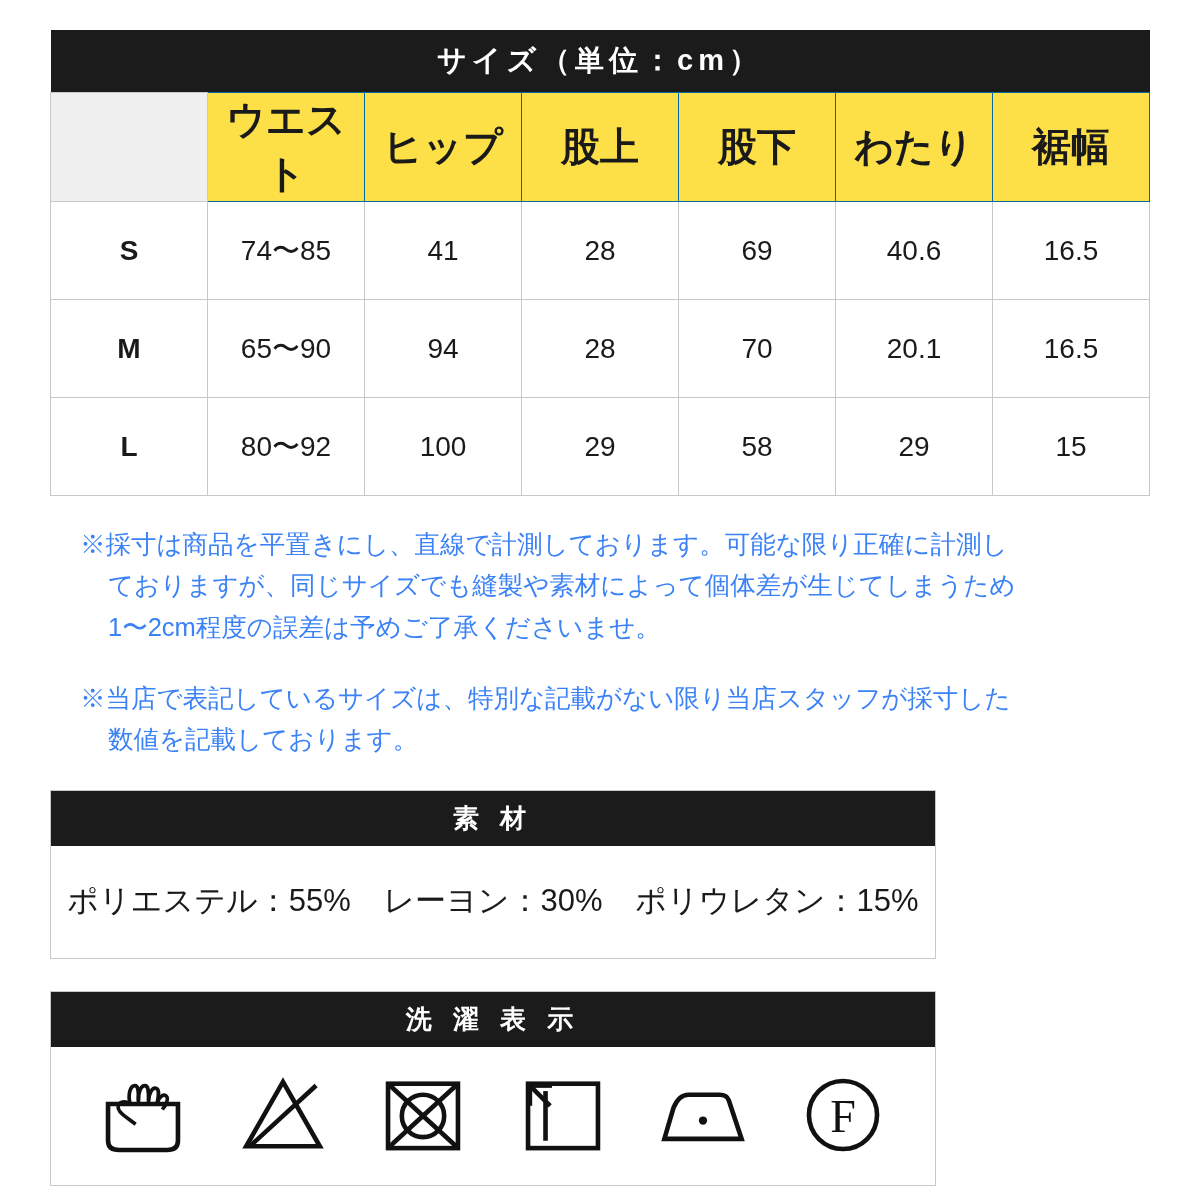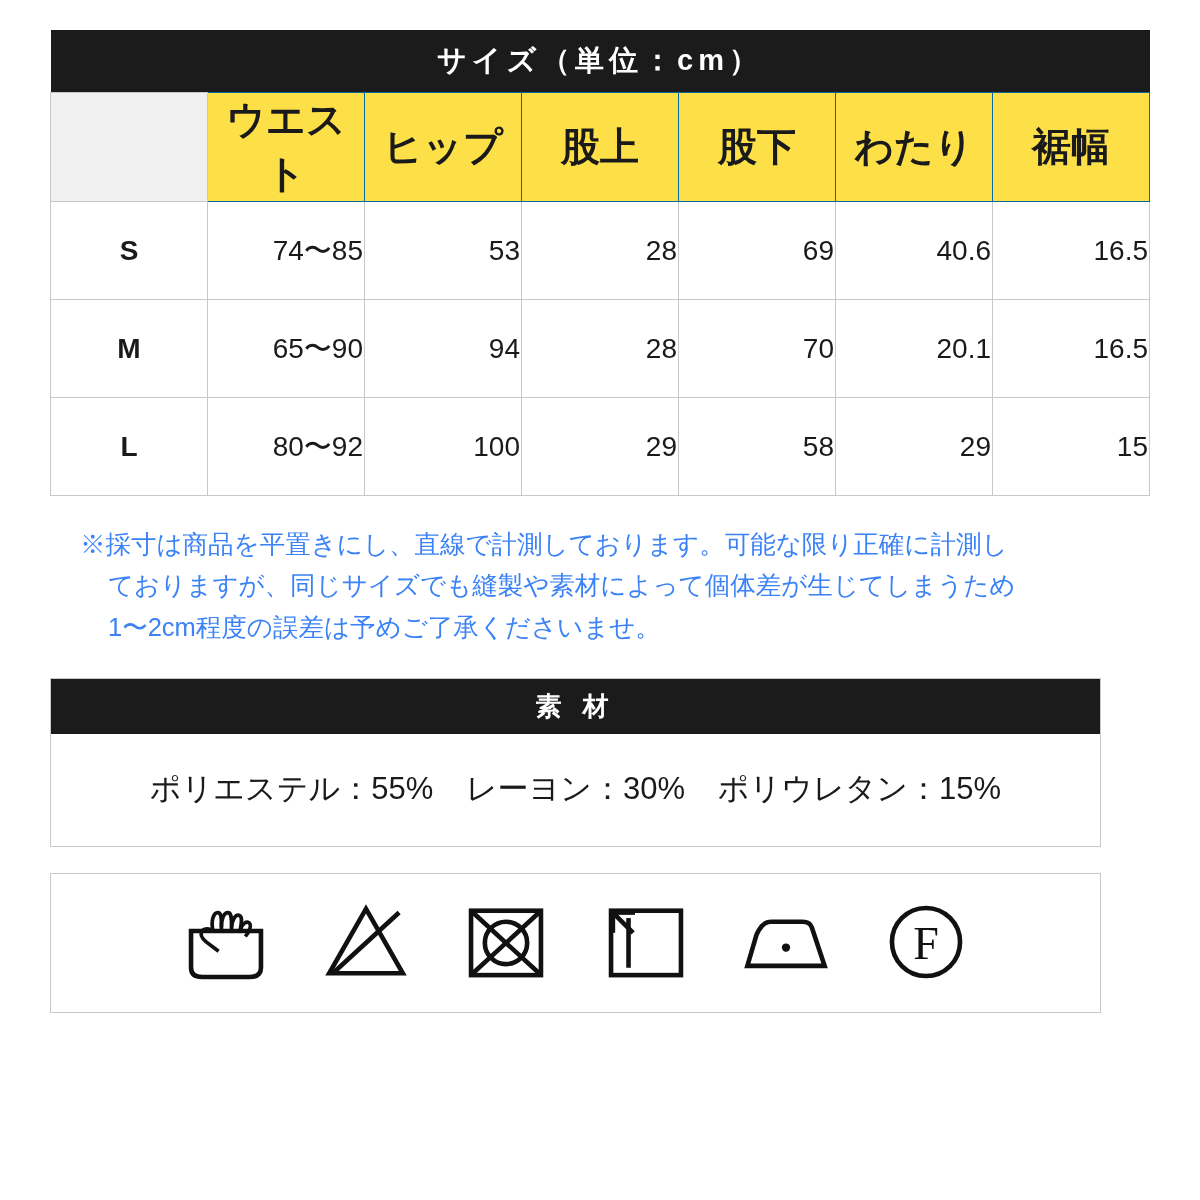--- a/index.html
+++ b/index.html
@@ -59,21 +59,21 @@
     background: #f0f0f0;
     font-size: 28px;
     font-weight: bold;
     text-align: center;
     border: 1px solid #c8c8c8;
     width: 84px;
     color: #1a1a1a;
   }
   .size-table td.val {
     font-size: 28px;
-    text-align: right;
+    text-align: center;
     border: 1px solid #c8c8c8;
     height: 95px;
     color: #1a1a1a;
     font-weight: normal;
   }
   .size-table tr.data-row td {
     background: #ffffff;
   }
 
   
@@ -93,23 +93,24 @@
     display: block;
     padding-left: 28px;
   }
   .note .first {
     padding-left: 0;
     display: block;
   }
 
   
   .panel {
-    width: 1051px;
+    width: 886px;
     border: 1px solid #c8c8c8;
     box-sizing: border-box;
+    margin-top: 6px;
   }
   .panel-head {
     background: #1b1b1b;
     color: #ffffff;
     text-align: center;
     font-size: 26px;
     font-weight: bold;
     letter-spacing: 7px;
     height: 55px;
     line-height: 55px;
@@ -160,21 +161,21 @@
         <th class="col-head">ウエスト</th>
         <th class="col-head">ヒップ</th>
         <th class="col-head">股上</th>
         <th class="col-head">股下</th>
         <th class="col-head">わたり</th>
         <th class="col-head">裾幅</th>
       </tr>
       <tr class="data-row">
         <td class="row-head">S</td>
         <td class="val">74〜85</td>
-        <td class="val">53</td>
+        <td class="val">41</td>
         <td class="val">28</td>
         <td class="val">69</td>
         <td class="val">40.6</td>
         <td class="val">16.5</td>
       </tr>
       <tr class="data-row">
         <td class="row-head">M</td>
         <td class="val">65〜90</td>
         <td class="val">94</td>
         <td class="val">28</td>
@@ -193,34 +194,39 @@
       </tr>
     </tbody>
   </table>
 
   <div class="notes">
     <div class="note">
       <span class="first">※採寸は商品を平置きにし、直線で計測しております。可能な限り正確に計測し</span>
       <span class="ind">ておりますが、同じサイズでも縫製や素材によって個体差が生じてしまうため</span>
       <span class="ind">1〜2cm程度の誤差は予めご了承くださいませ。</span>
     </div>
+    <div class="note">
+      <span class="first">※当店で表記しているサイズは、特別な記載がない限り当店スタッフが採寸した</span>
+      <span class="ind">数値を記載しております。</span>
+    </div>
   </div>
 
   <div class="panel">
     <div class="panel-head">素 材</div>
     <div class="panel-body material-line">
       <span>ポリエステル：55%</span>
       <span>レーヨン：30%</span>
       <span>ポリウレタン：15%</span>
     </div>
   </div>
 
   <div class="gap-panels"></div>
 
   <div class="panel">
+    <div class="panel-head">洗 濯 表 示</div>
     <div class="wash-body">
 
       <div class="wash-icon">
         <svg width="92" height="92" viewBox="0 0 100 100">
           <path d="M12 38 L12 78 Q12 88 24 88 L76 88 Q88 88 88 78 L88 38 Z" fill="none" stroke="#111" stroke-width="5"></path>
           <path d="M36 38 C33 26 37 18 41 18 C45 18 45 24 45 30 L45 38" fill="none" stroke="#111" stroke-width="4"></path>
           <path d="M45 34 C45 24 48 18 52 18 C56 18 56 24 56 32 L56 38" fill="none" stroke="#111" stroke-width="4"></path>
           <path d="M56 34 C57 26 60 20 64 21 C68 22 67 28 66 34 L65 38" fill="none" stroke="#111" stroke-width="4"></path>
           <path d="M66 36 C68 30 72 27 75 29 C78 31 76 36 74 40 L71 44" fill="none" stroke="#111" stroke-width="4"></path>
           <path d="M36 38 C30 34 24 36 23 40 C22 45 28 50 34 54 L42 60" fill="none" stroke="#111" stroke-width="4"></path>

